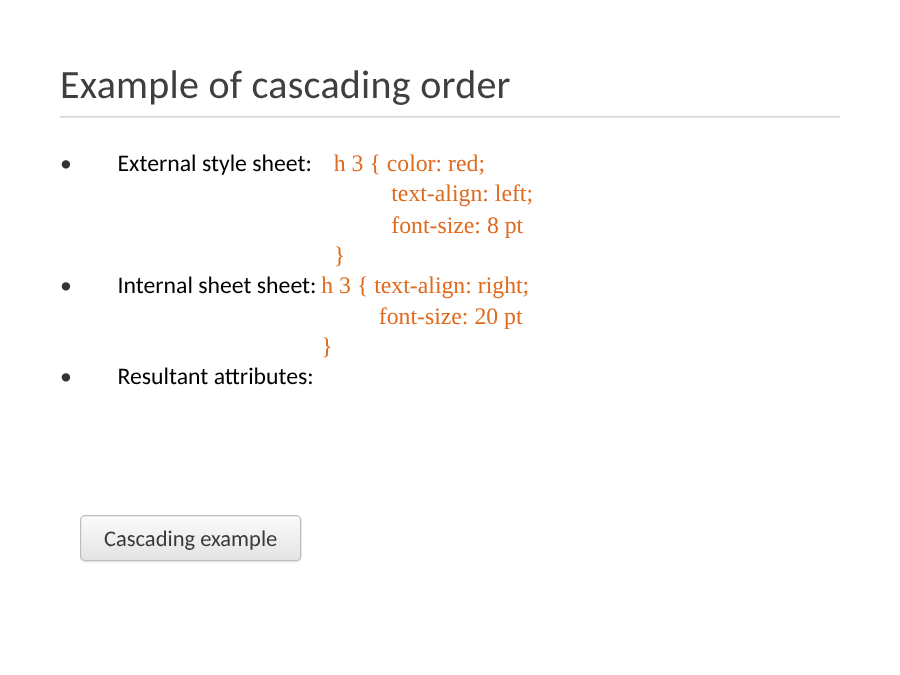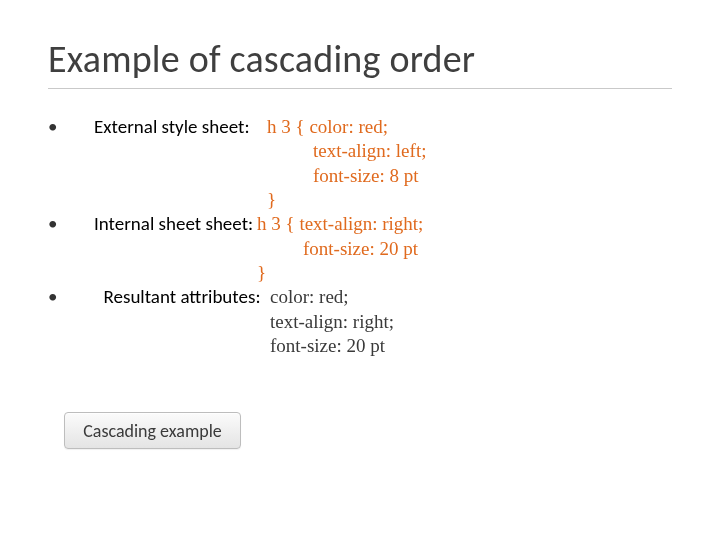--- a/index.html
+++ b/index.html
@@ -12,24 +12,24 @@
     color: #3a3a3a;
   }
   .slide {
     box-sizing: border-box;
     width: 720px;
     height: 540px;
     padding: 36px 48px 0 48px;
     position: relative;
   }
   .title {
-    font-size: 38px;
+    font-size: 32px;
     font-weight: 400;
     color: #3f3f3f;
-    margin: 0 0 6px 0;
+    margin: 12px 0 6px 0;
     letter-spacing: 0.2px;
   }
   .rule {
     border: none;
     border-top: 1px solid #c9c9c9;
     margin: 0 0 26px 0;
   }
   .body {
     font-size: 19px;
     line-height: 1.28;
@@ -44,21 +44,21 @@
     text-align: left;
     color: #333;
   }
   .label {
     color: #000000;
     white-space: nowrap;
     margin-left: 32px;
   }
   .label-ext { flex: 0 0 173px; }
   .label-int { flex: 0 0 163px; }
-  .label-res { flex: 0 0 176px; text-align: center; }
+  .label-res { flex: 0 0 176px; }
   .code {
     font-family: Liberation Serif, serif;
     white-space: pre;
   }
   .code-orange { color: #e06a1e; } 
   .indent { display: inline-block; width: 46px; }
   .btn {
     position: absolute;
     left: 64px;
     top: 412px;
@@ -99,23 +99,20 @@
       <span class="bullet">•</span>
       <span class="label label-int">Internal sheet sheet: </span>
       <span class="code code-orange"><span>h 3 { </span><span>text-align: right;</span>
 <span class="indent"></span><span>font-size: 20 pt</span>
 <span>}</span></span>
     </div>
 
     <div class="row">
       <span class="bullet">•</span>
       <span class="label label-res">Resultant attributes: </span>
-      <span class="code"><span>color: red;</span>
-<span>text-align: right;</span>
-<span>font-size: 20 pt</span></span>
     </div>
 
   </div>
 
   <div class="btn">
     <span>Cascading example</span>
   </div>
 
 </div>
 

